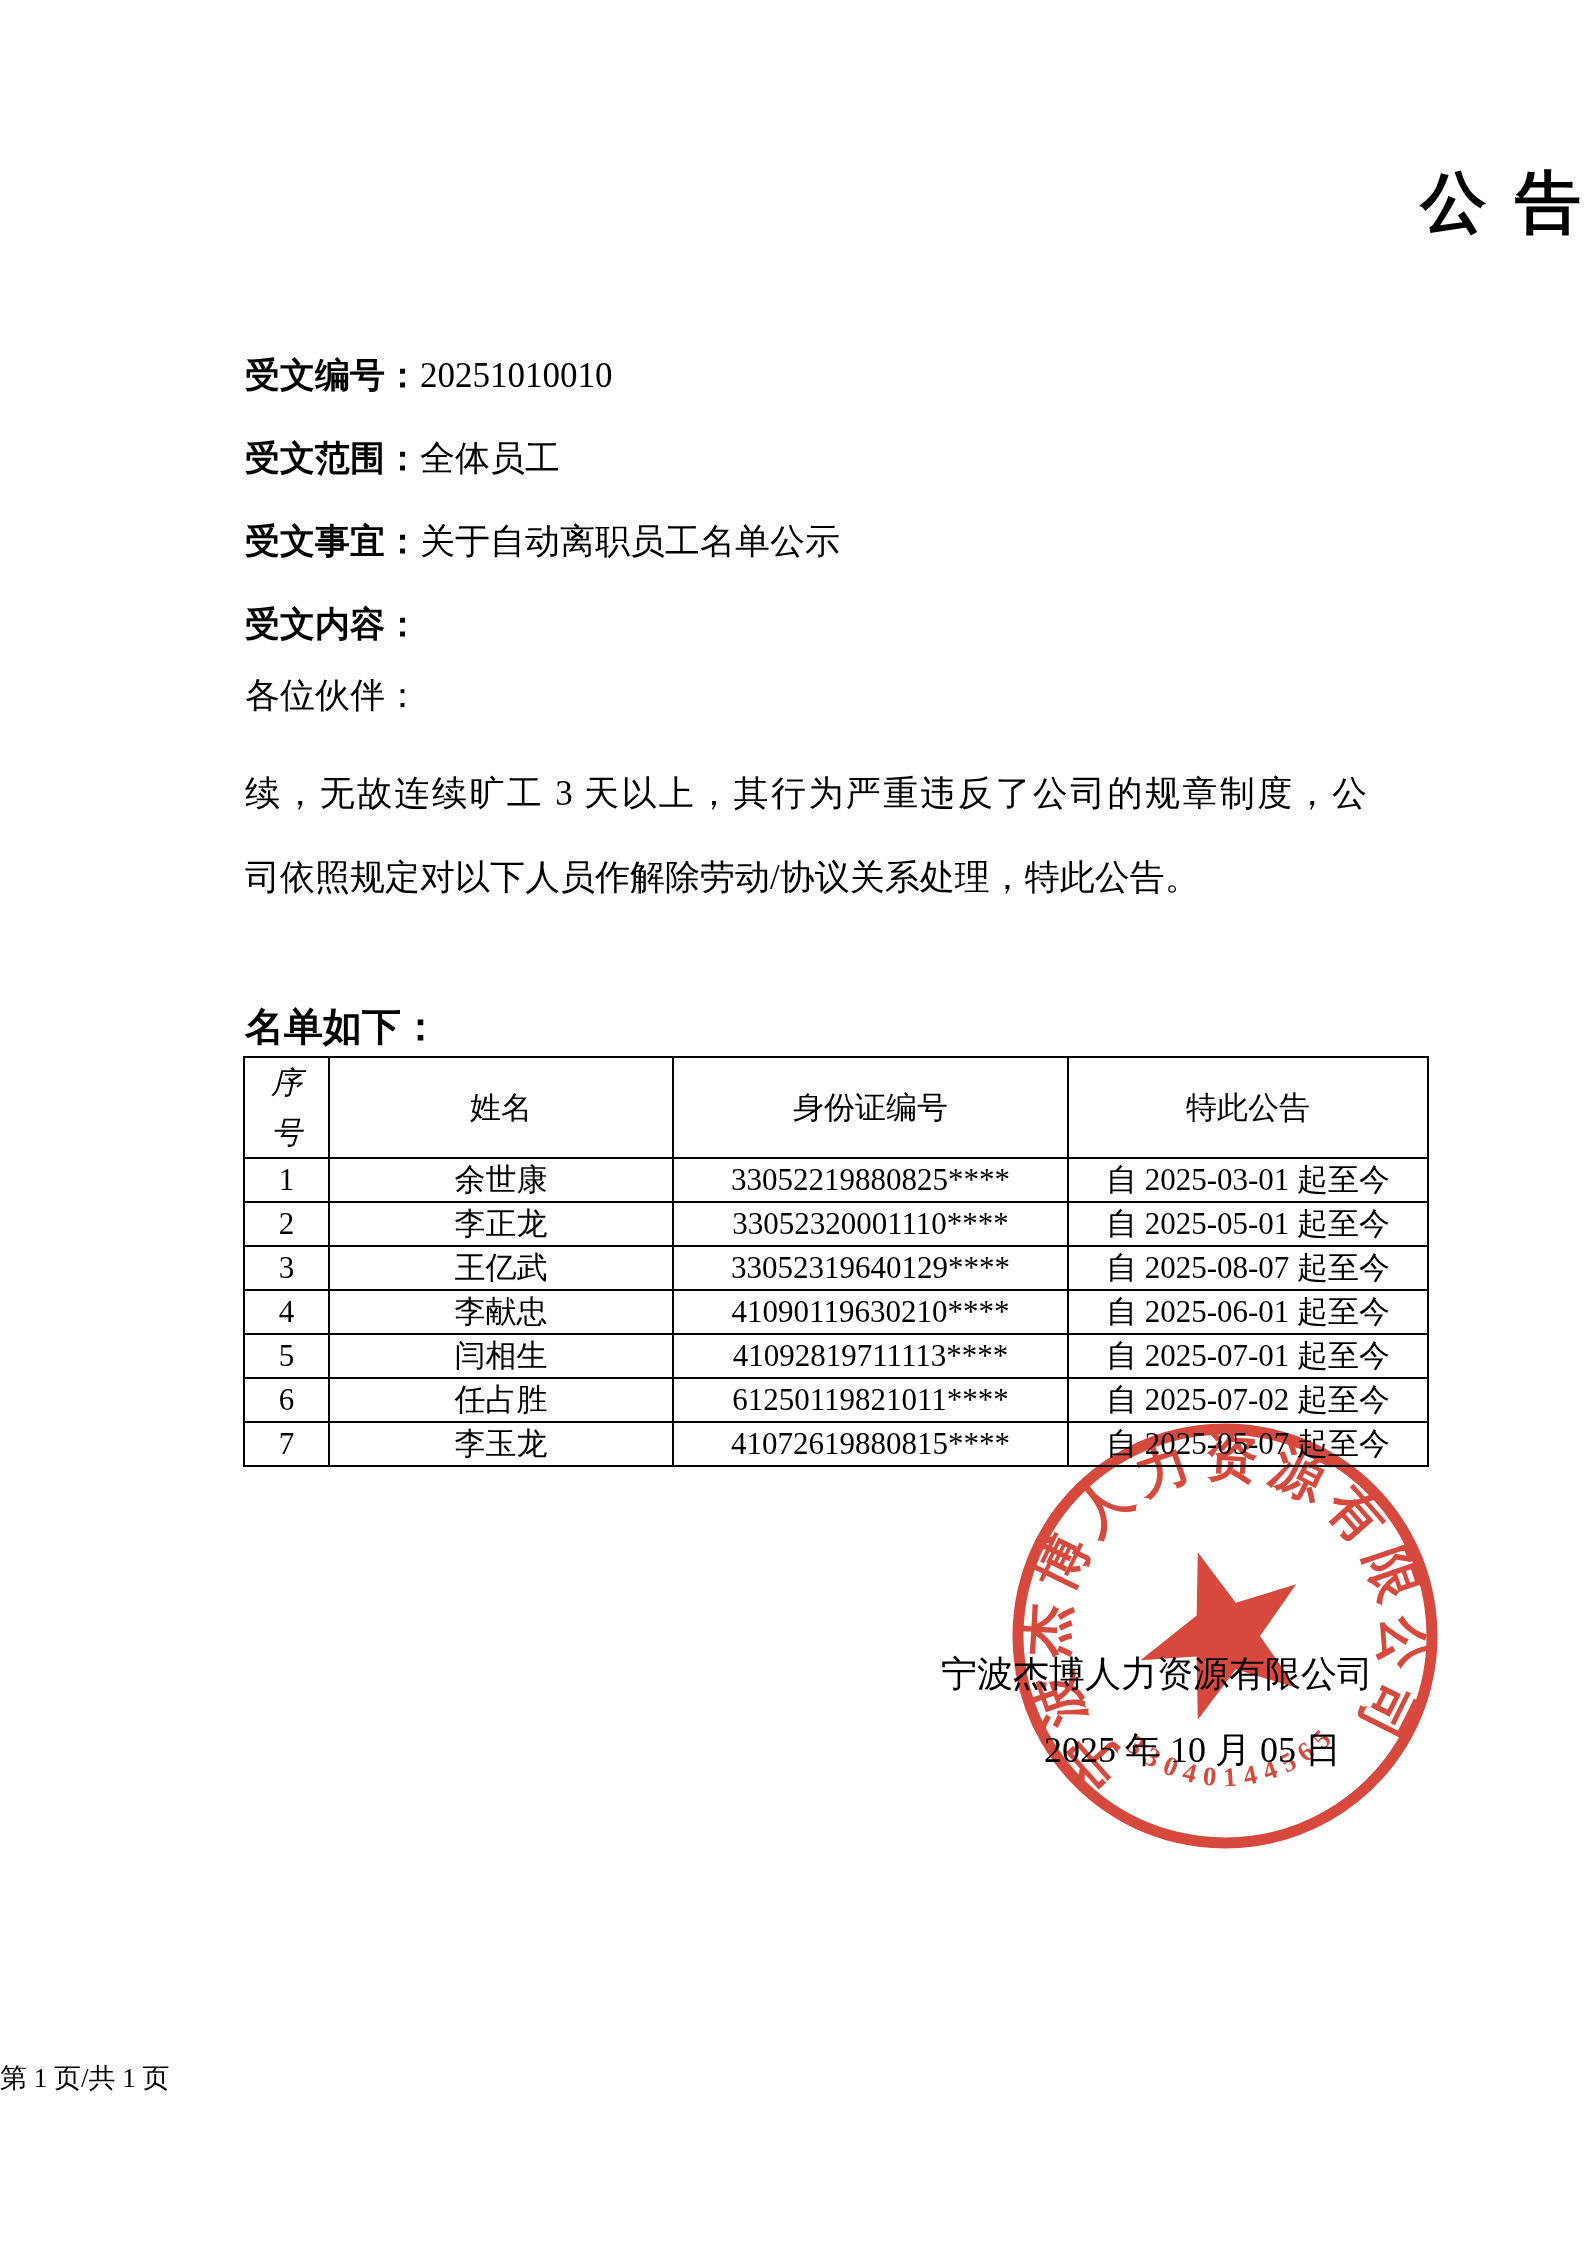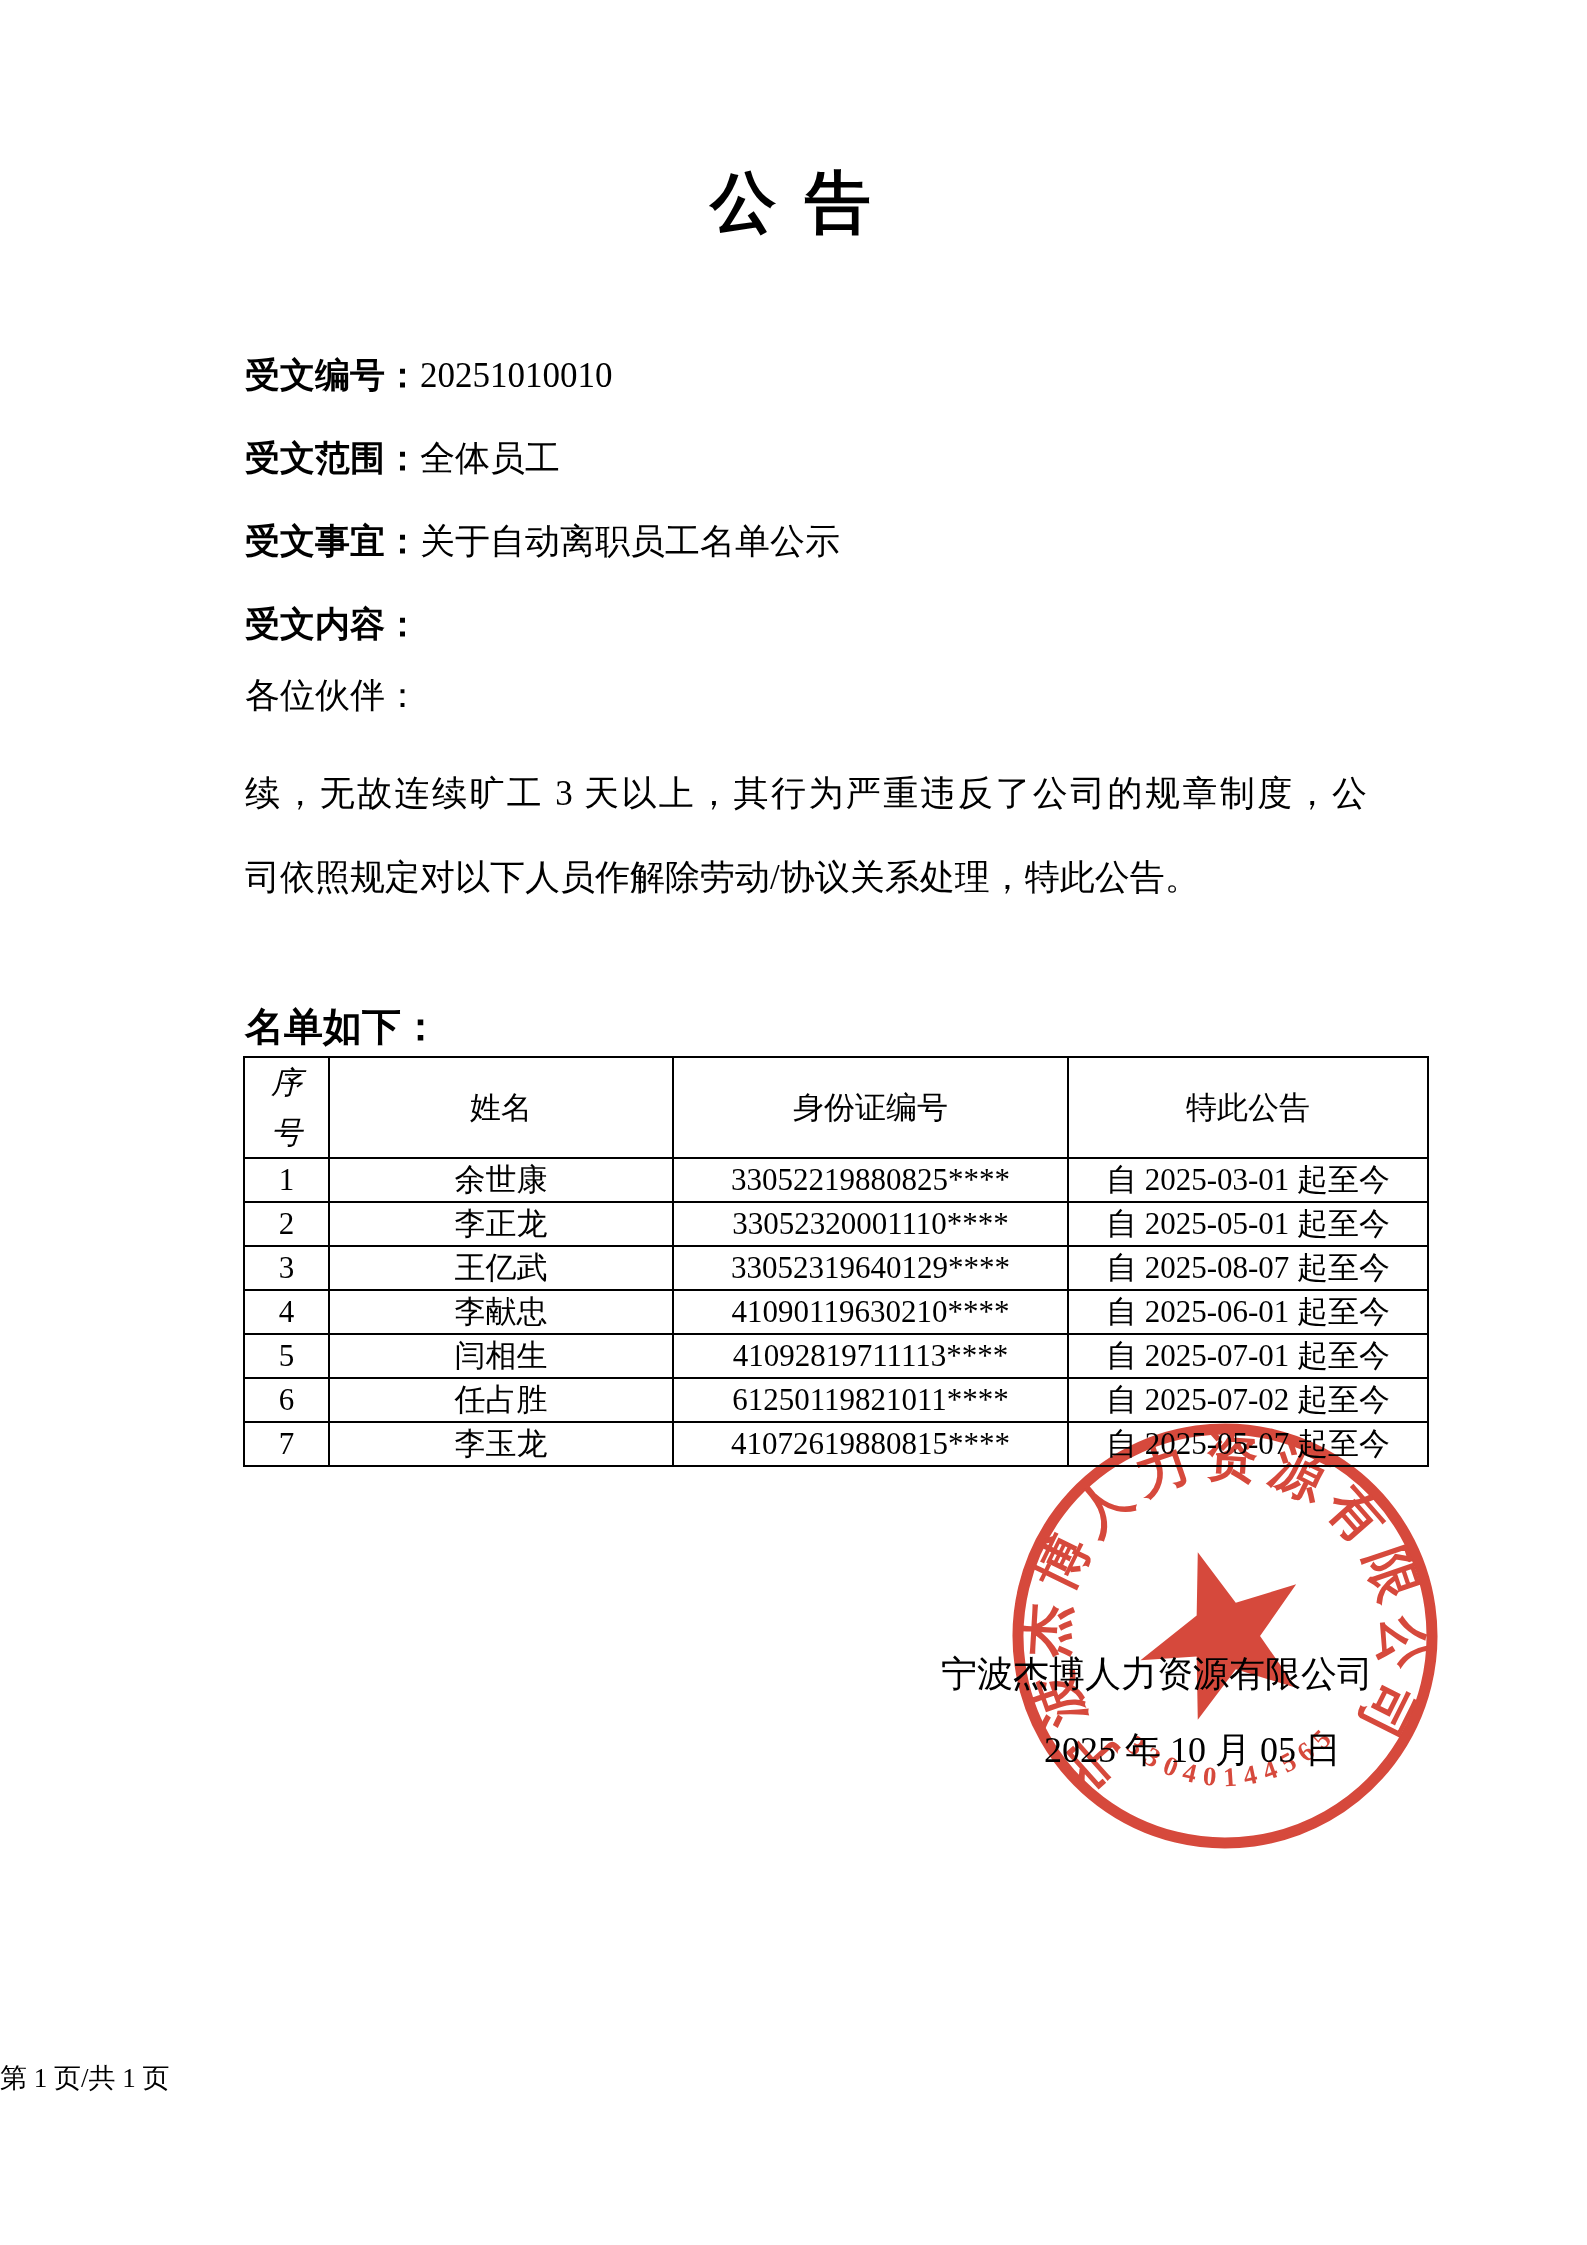--- a/index.html
+++ b/index.html
@@ -6,21 +6,21 @@
   html,body { background:#ffffff; }
   body { font-family:"Liberation Serif","DejaVu Serif",serif; color:#000; }
   .page {
     position:relative;
     width:1587px; height:2245px;
     background:#ffffff;
     overflow:hidden;
   }
   .doc-title {
     position:absolute; top:158px; left:0; width:1587px;
-    text-align:center;
+    text-align:right;
     font-size:66px; font-weight:700;
     letter-spacing:6px;
     white-space:pre;
   }
   .meta-block { position:absolute; left:245px; top:352px; width:1200px; }
   .meta-line { height:83px; font-size:35px; line-height:48px; white-space:pre; }
   .meta-label { font-weight:700; }
   .meta-value { font-weight:400; }
   .salutation {
     position:absolute; left:245px; top:672px;

